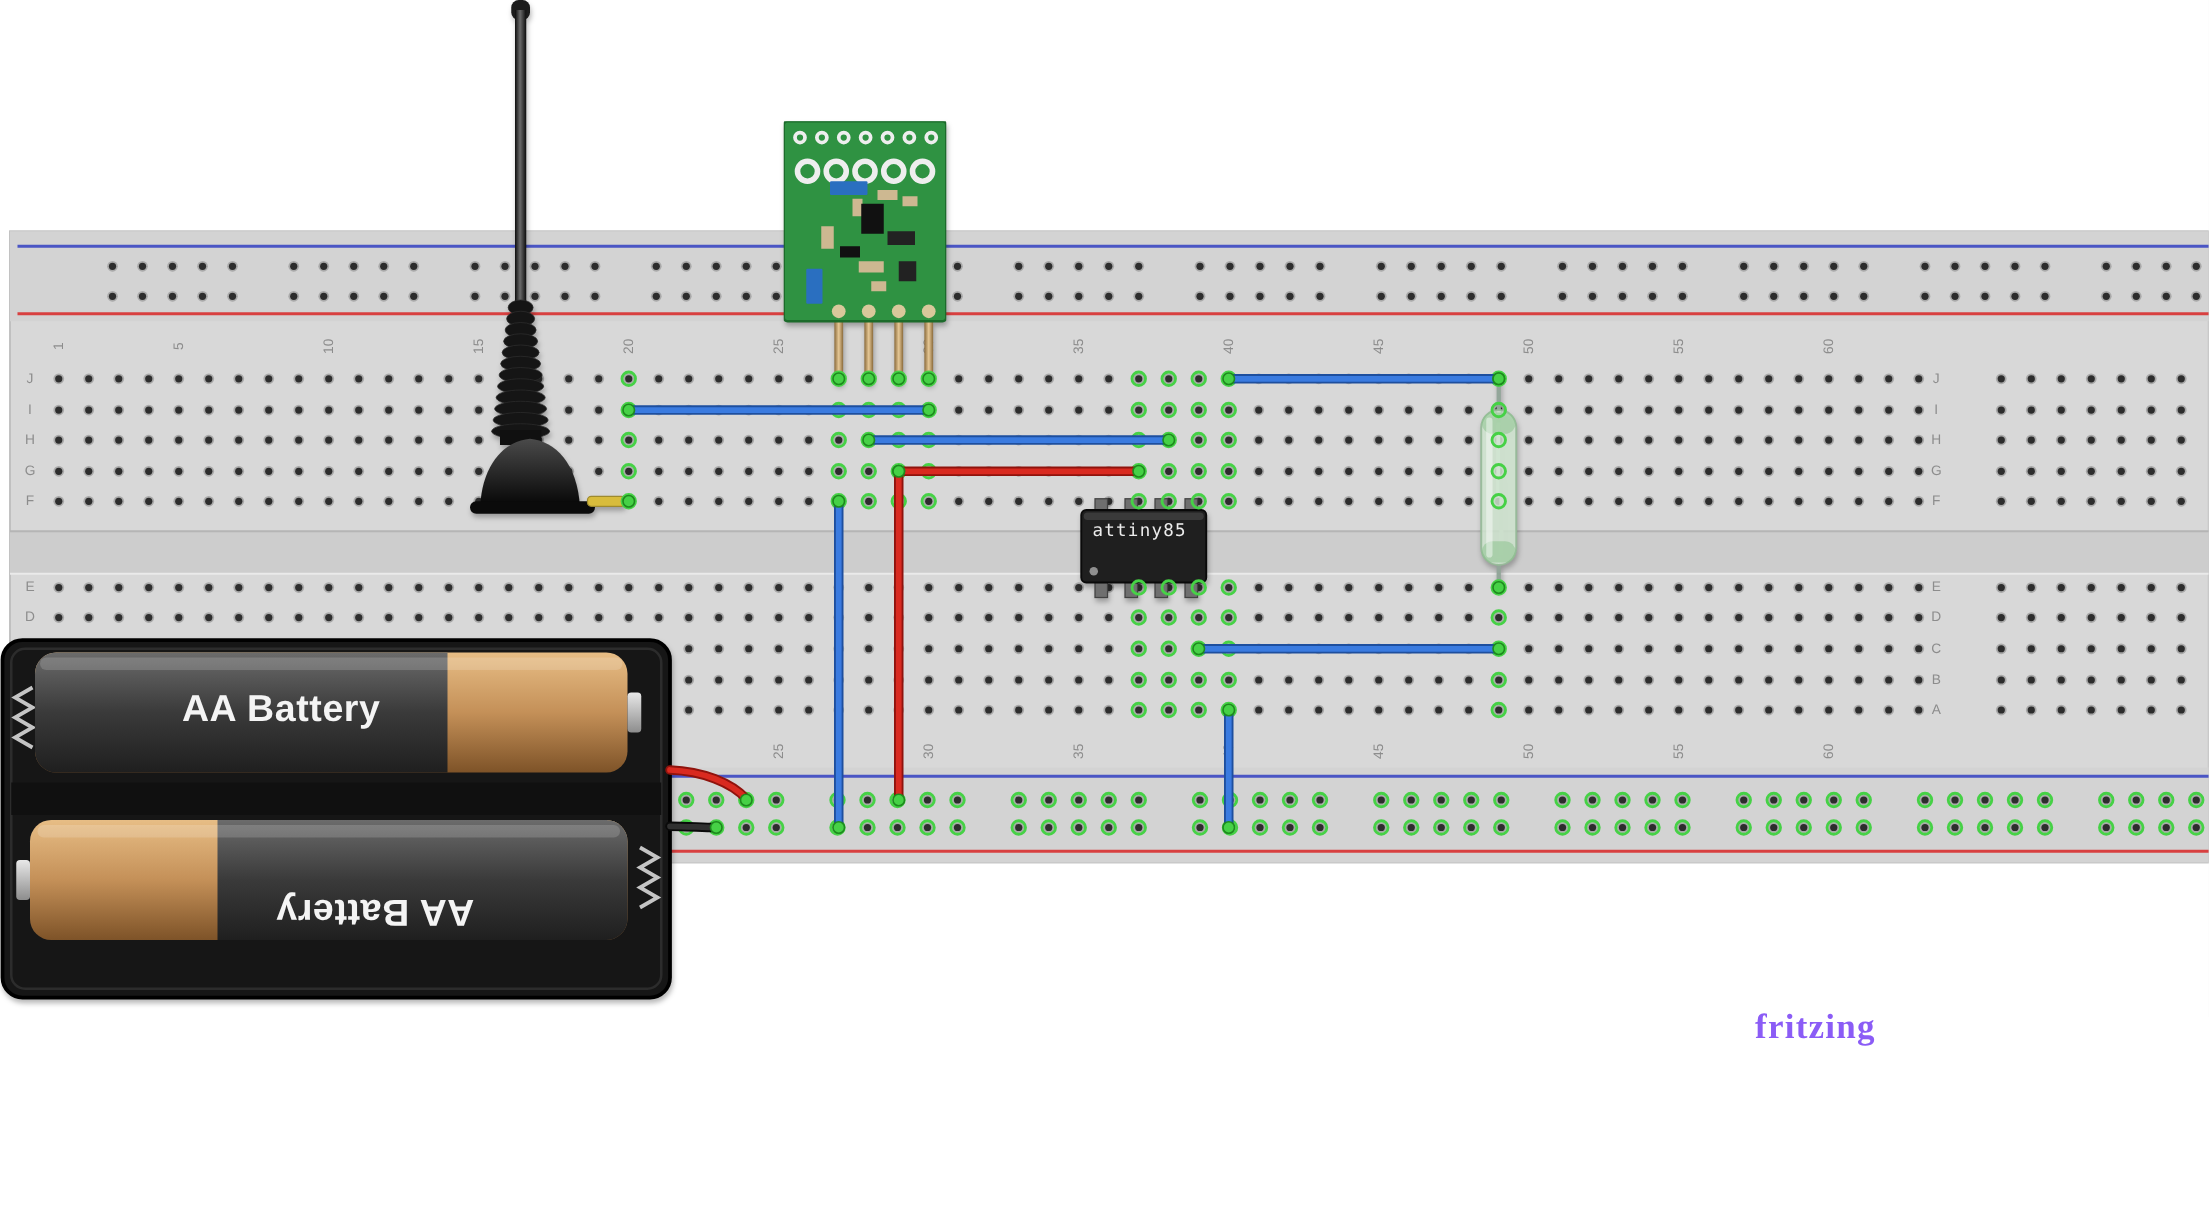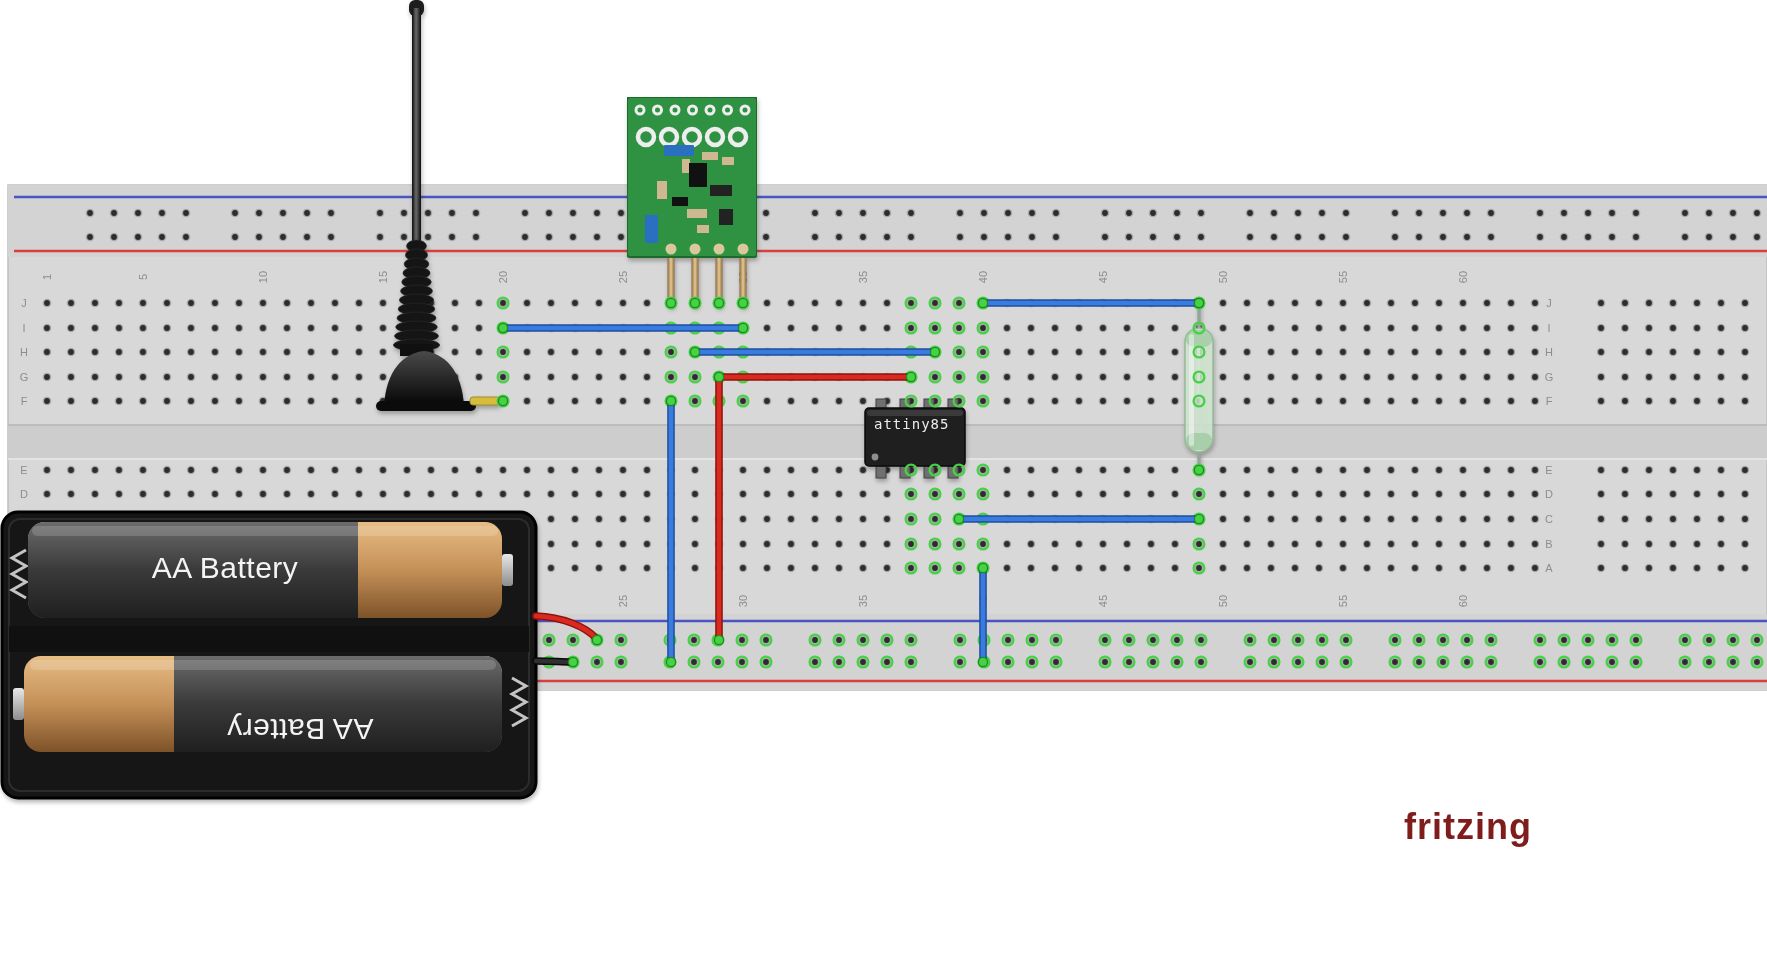--- a/index.html
+++ b/index.html
@@ -5,25 +5,25 @@
   *{box-sizing:border-box}
   html,body{margin:0;padding:0;background:#ffffff;width:1767px;height:969px;overflow:hidden}
   #stage{position:relative;width:1767px;height:969px;font-family:"Liberation Sans",sans-serif}
   #board-base,#overlay{position:absolute;left:0;top:0}
   #overlay{pointer-events:none}
   #labels{position:absolute;left:0;top:0;width:1767px;height:969px}
   .bb-label{position:absolute;transform:translate(-50%,-50%);font-size:11px;color:#8d8d8d;
             font-family:"Liberation Sans",sans-serif;white-space:nowrap}
   .bb-label.rot{transform:translate(-50%,-50%) rotate(-90deg)}
   .comp{position:absolute;filter:drop-shadow(1px 3px 2px rgba(0,0,0,0.28))}
-  .batt-text{position:absolute;font-size:30px;font-weight:normal;color:#f4f4f4;text-align:center;
+  .batt-text{position:absolute;font-size:30px;font-weight:bold;color:#f4f4f4;text-align:center;
              letter-spacing:.5px;font-family:"Liberation Sans",sans-serif;z-index:5}
   .batt-text.flipped{transform:rotate(180deg)}
-  #logo{position:absolute;left:1404px;top:806px;font-size:36px;font-weight:600;color:#7f1d1d;
-        letter-spacing:1px;font-family:Liberation Sans, sans-serif}
+  #logo{position:absolute;left:1404px;top:806px;font-size:28px;font-weight:600;color:#8b5cf6;
+        letter-spacing:1px;font-family:Liberation Serif, serif}
 </style>
 </head>
 <body>
 
 <div id="stage">
 
   <svg id="board-base" width="1767" height="969">
       <rect x="8" y="185" width="1759" height="505" fill="#d8d8d8" stroke="#bfbfbf" stroke-width="1.5"></rect>
       <rect x="8" y="185" width="1759" height="72" fill="#d3d3d3"></rect>
       <rect x="8" y="614" width="1759" height="76" fill="#d3d3d3"></rect>

